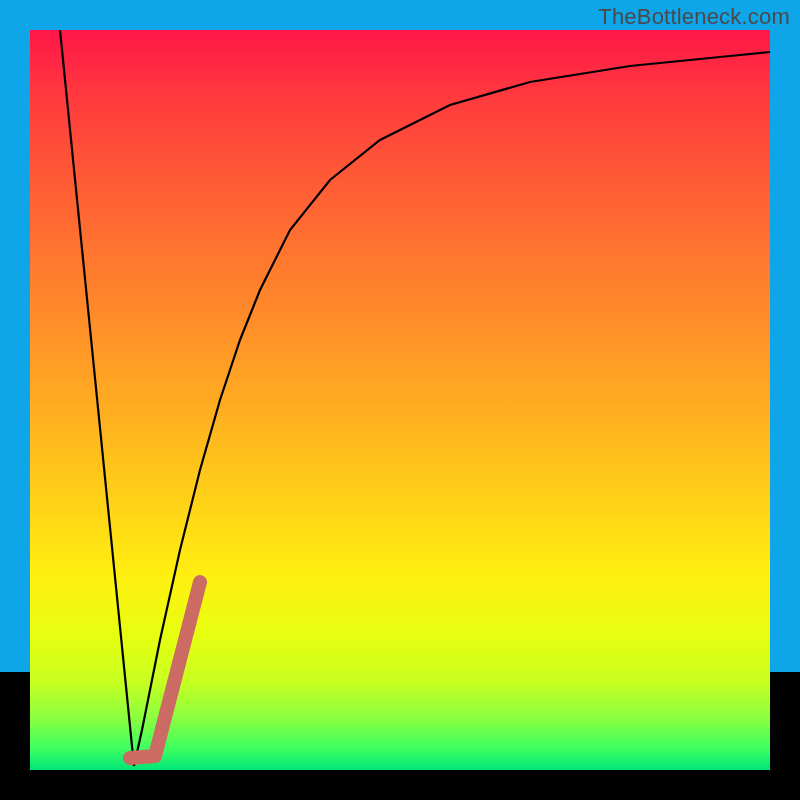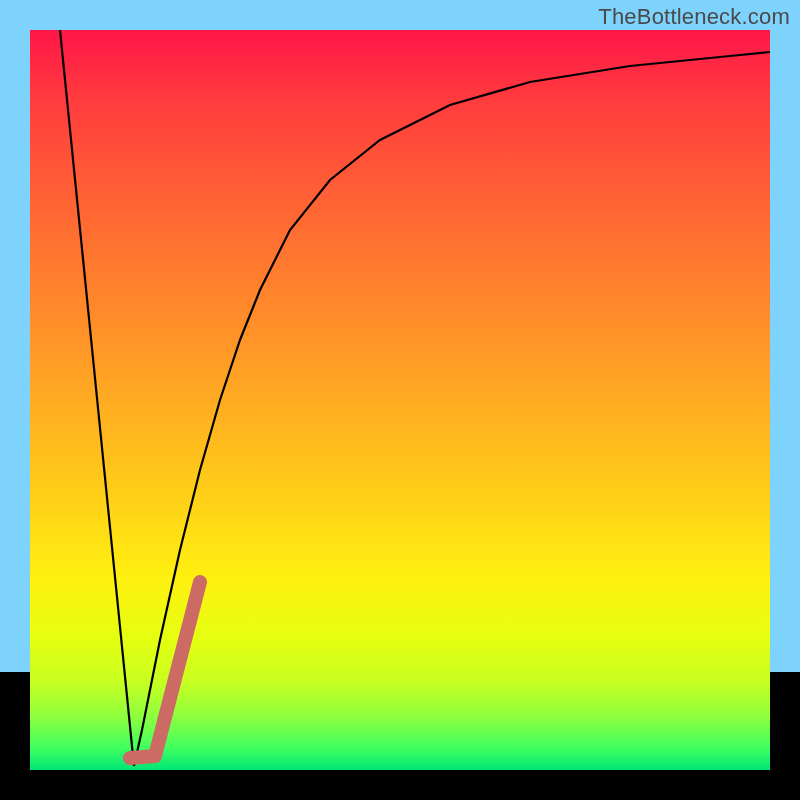--- a/index.html
+++ b/index.html
@@ -8,21 +8,21 @@
     width: 800px;
     height: 800px;
     overflow: hidden;
     background: #000;
     font-family: Arial, Helvetica, sans-serif;
   }
   .frame {
     position: relative;
     width: 800px;
     height: 672px;
-    background: #7dd3fc;
+    background: #0ea5e9;
   }
   .plot-area {
     position: absolute;
     left: 30px;
     top: 30px;
     width: 740px;
     height: 740px;
     overflow: hidden;
   }
   .gradient-bg {

